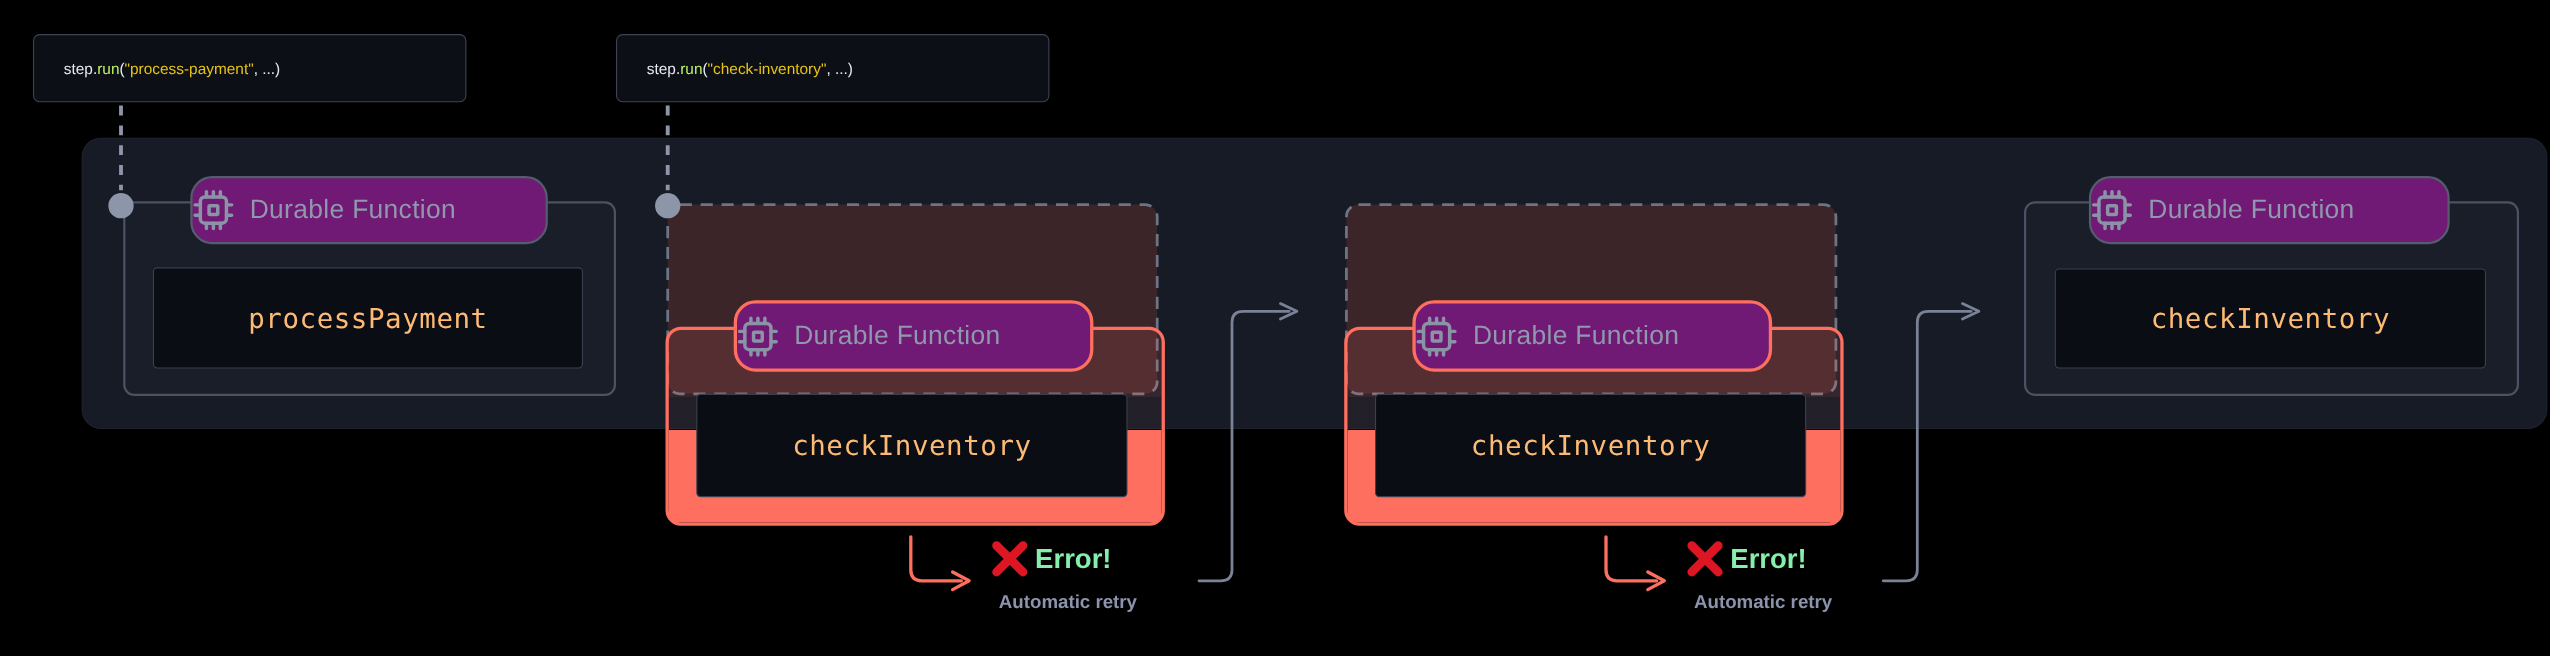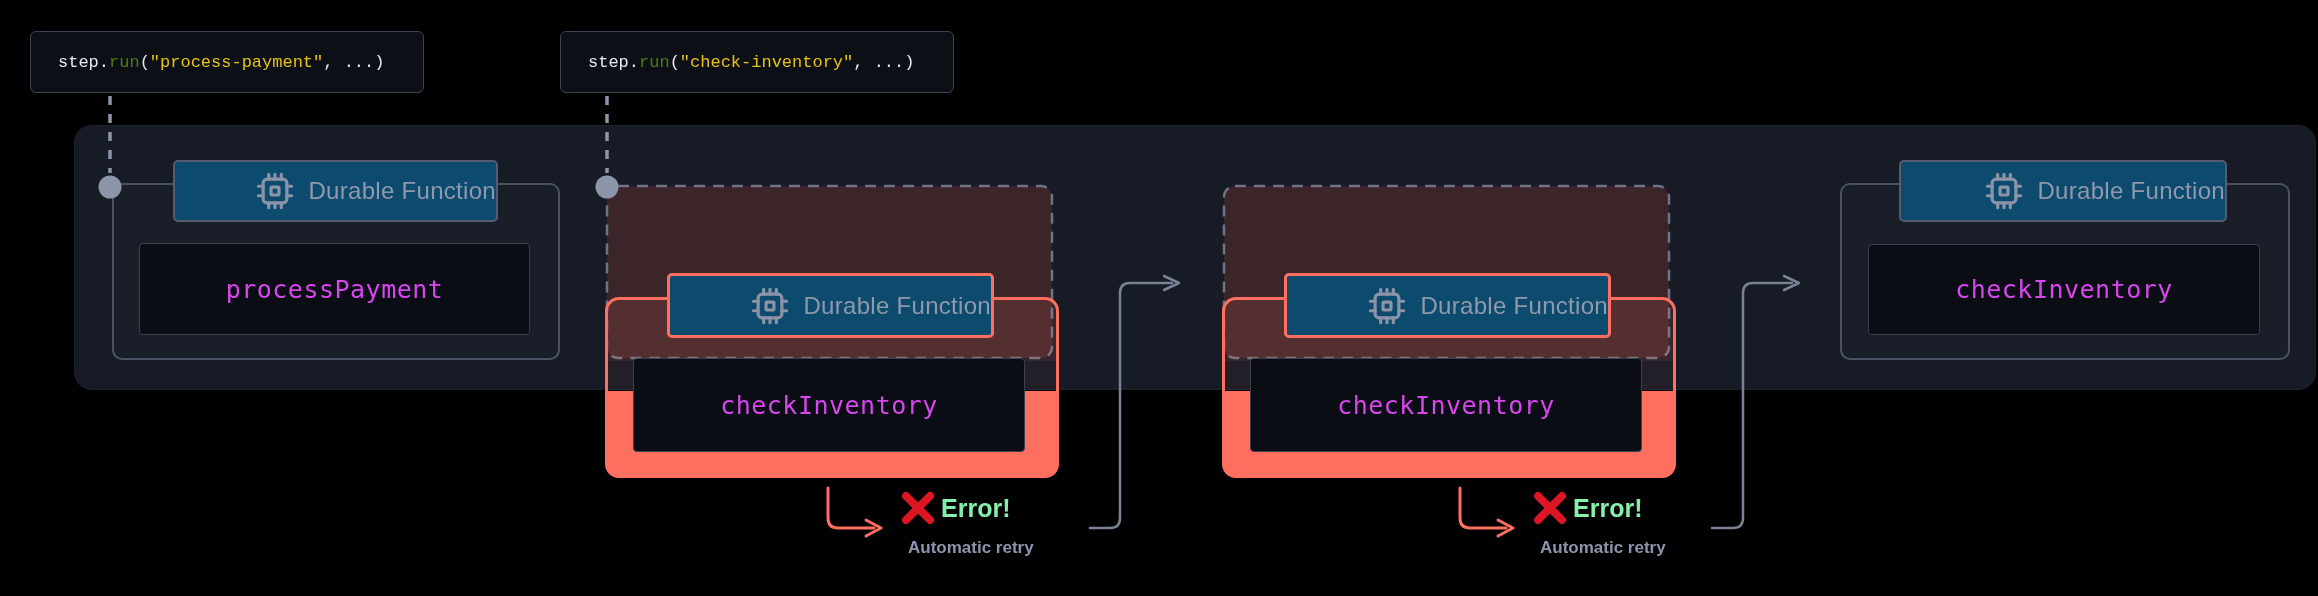--- a/index.html
+++ b/index.html
@@ -18,38 +18,38 @@
   .df-card{background:rgba(255,255,255,0.015);border:2.5px solid #4A5263;border-radius:10px;z-index:2;}
 
   
   .red-attempt{border:3.5px solid #FF6F5F;border-radius:14px;z-index:3;
     background:linear-gradient(180deg,
       rgba(255,111,95,0.13) 0%, rgba(255,111,95,0.13) 34.9%,
       rgba(255,111,95,0.05) 34.9%, rgba(255,111,95,0.05) 52%,
       #FF6F5F 52%, #FF6F5F 100%);}
 
   
-  .badge{display:flex;align-items:center;justify-content:flex-end;gap:14px;
-    background:#0c4a6e;border-radius:5px;z-index:4;}
+  .badge{display:flex;align-items:center;justify-content:flex-start;gap:14px;
+    background:#701a75;border-radius:20px;z-index:4;}
   .badge.grey{border:2.5px solid #545C6E;}
   .badge.red{border:3px solid #FF6F5F;}
   .badge-label{color:#9098AC;font-size:24px;font-weight:500;letter-spacing:.3px;white-space:nowrap;}
   .chip{display:flex;align-items:center;}
 
   
   .code-box{background:#0A0D13;border:1.5px solid #39404F;border-radius:4px;z-index:4;
     display:flex;align-items:center;justify-content:center;}
-  .code-box span{font-family:"DejaVu Sans Mono",monospace;font-size:25px;color:#d946ef;
+  .code-box span{font-family:"DejaVu Sans Mono",monospace;font-size:25px;color:#fdba74;
     letter-spacing:.5px;white-space:nowrap;}
 
   
   .code-label{background:#0C0F16;border:1.5px solid #3D4354;border-radius:6px;z-index:5;
     display:flex;align-items:center;padding:0 27px;box-sizing:border-box;}
-  .code-label span{font-family:Liberation Mono, monospace;font-size:17px;color:#E6E9F1;white-space:pre;}
-  .code-label .m{color:#4d7c0f;text-align:center;}
+  .code-label span{font-family:Liberation Sans, sans-serif;font-size:14px;color:#E6E9F1;white-space:pre;}
+  .code-label .m{color:#bef264;text-align:center;}
   .code-label .s{color:#E6C315;}
 
   
   .err-title{color:#86efac;font-size:25px;font-weight:700;z-index:5;white-space:nowrap;}
   .err-sub{color:#8C94AC;font-size:17px;font-weight:700;z-index:5;white-space:nowrap;}
 
   .overlay{left:0;top:0;z-index:40;pointer-events:none;}
 </style>
 </head>
 <body>

